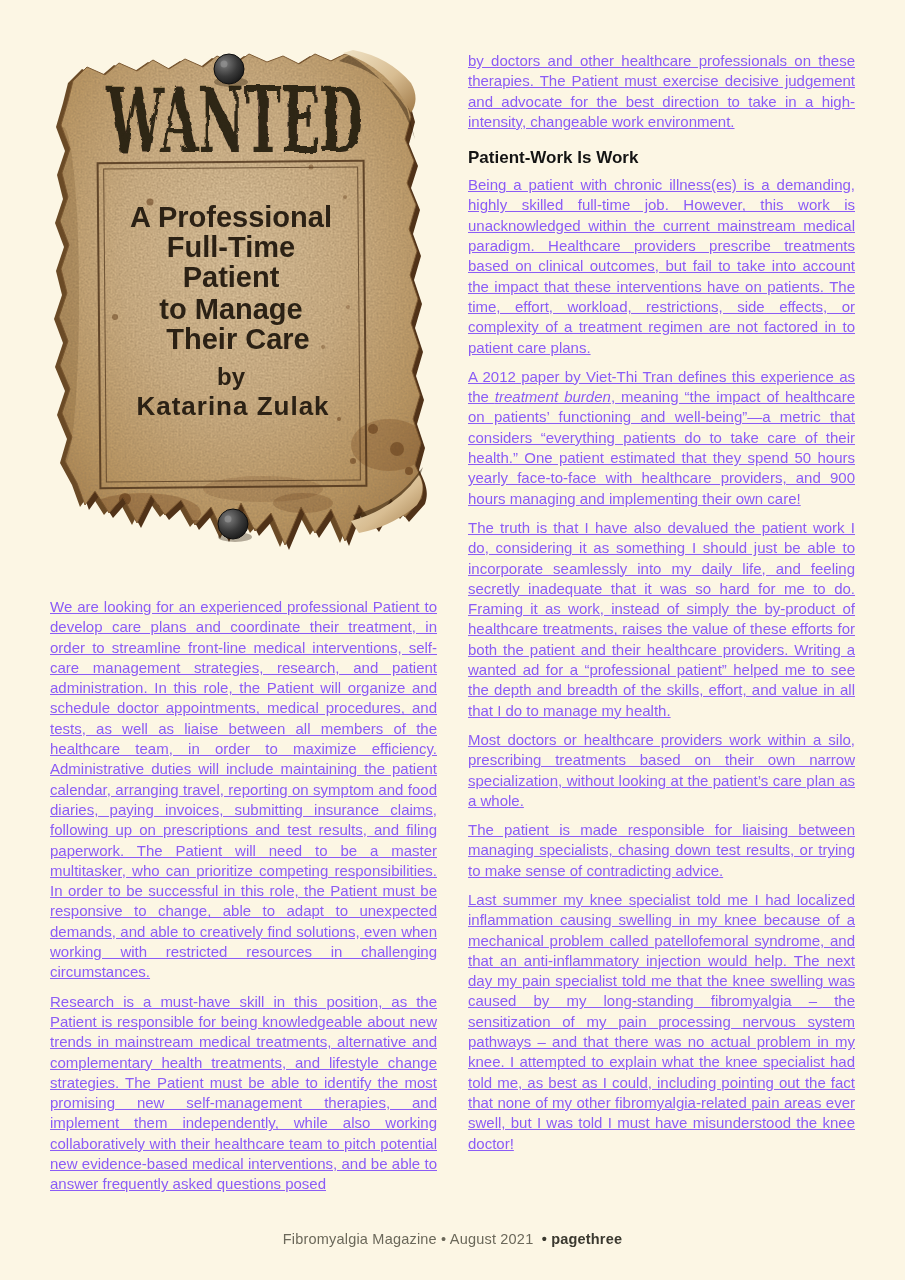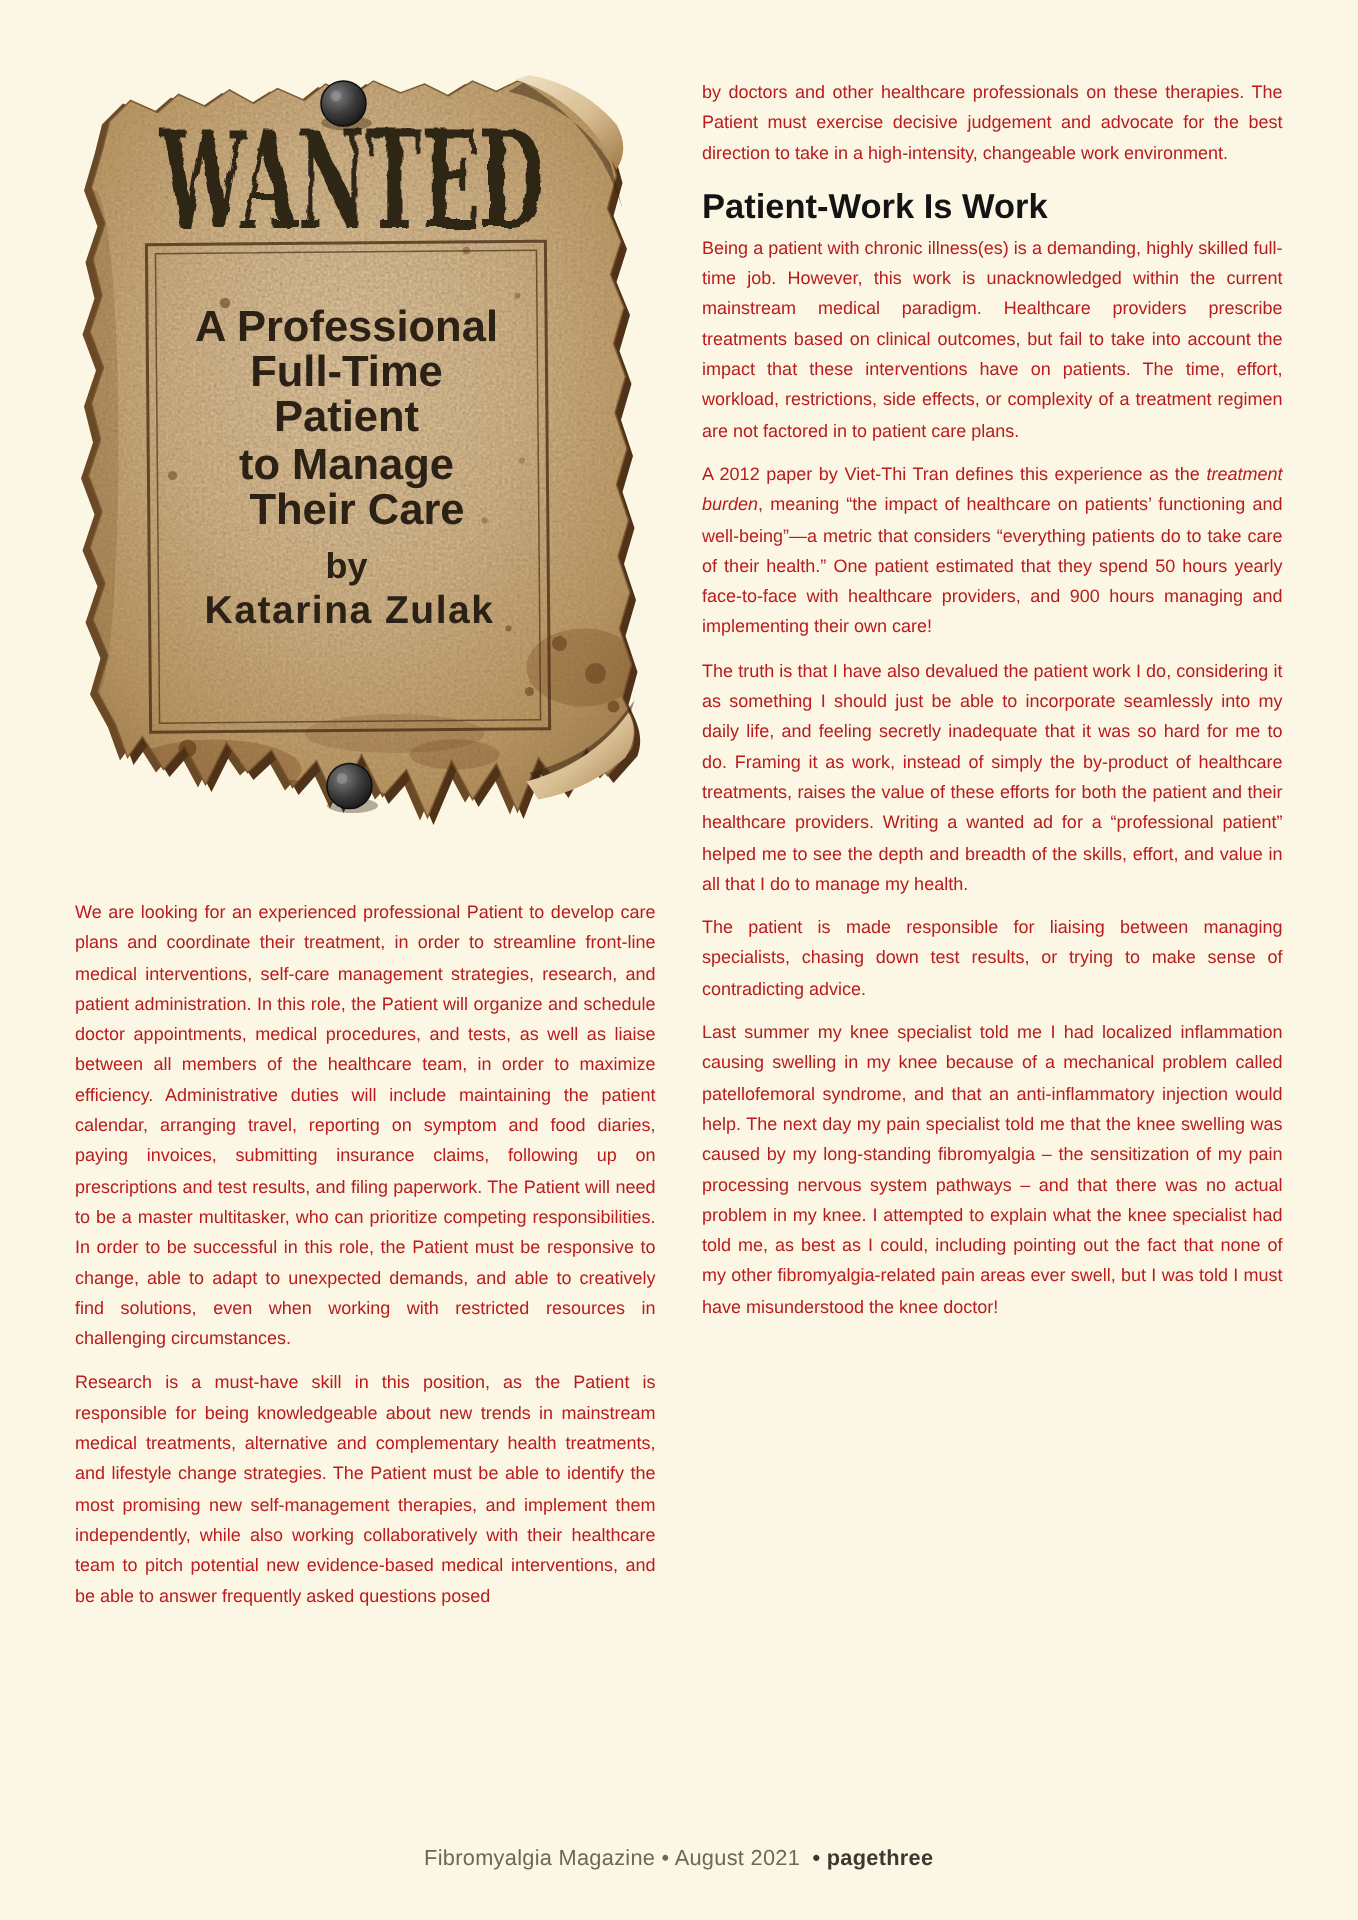--- a/index.html
+++ b/index.html
@@ -11,27 +11,28 @@
   }
   .page { position: relative; width: 905px; height: 1280px; }
   .content {
     position: absolute; left: 50px; top: 45px;
     display: flex; gap: 31px;
   }
   .col { width: 387px; }
   .poster-wrap { margin: 2px 0 38px 3px; }
   p.body-text {
     margin: 0 0 9px 0;
-    font-size: 12px; line-height: 20.3px;
-    color: #b91c1c;
+    font-size: 15px; line-height: 20.3px;
+    color: #8b5cf6;
     text-align: justify;
+    text-decoration: underline;
   }
   p.body-text em { font-style: italic; }
   h3.section-heading {
-    font-size: 23px; line-height: 21px;
+    font-size: 17px; line-height: 21px;
     color: #141414; font-weight: bold;
     margin: 15px 0 7px 0;
   }
   .rcol-first { margin-top: 6px !important; }
   .footer {
     position: absolute; left: 0; right: 0; top: 1231px;
     text-align: center;
     font-size: 14.5px; color: #6b685a;
     letter-spacing: 0.2px;
   }
@@ -154,20 +155,21 @@
     </div>
 
     <div class="col">
       <p class="body-text rcol-first">by doctors and other healthcare professionals on these therapies. The Patient must exercise decisive judgement and advocate for the best direction to take in a high-intensity, changeable work environment.</p>
 
       <h3 class="section-heading">Patient-Work Is Work</h3>
       <p class="body-text">Being a patient with chronic illness(es) is a demanding, highly skilled full-time job. However, this work is unacknowledged within the current mainstream medical paradigm. Healthcare providers prescribe treatments based on clinical outcomes, but fail to take into account the impact that these interventions have on patients. The time, effort, workload, restrictions, side effects, or complexity of a treatment regimen are not factored in to patient care plans.</p>
       <p class="body-text"><span>A 2012 paper by Viet-Thi Tran defines this experience as the </span><em>treatment burden</em><span>, meaning “the impact of healthcare on patients’ functioning and well-being”—a metric that considers “everything patients do to take care of their health.”  One patient estimated that they spend 50 hours yearly face-to-face with healthcare providers, and 900 hours managing and implementing their own care!</span></p>
       <p class="body-text">The truth is that I have also devalued the patient work I do, considering it as something I should just be able to incorporate seamlessly into my daily life, and feeling secretly inadequate that it was so hard for me to do. Framing it as work, instead of simply the by-product of healthcare treatments, raises the value of these efforts for both the patient and their healthcare providers. Writing a wanted ad for a “professional patient” helped me to see the depth and breadth of the skills, effort, and value in all that I do to manage my health.</p>
 
+      <p class="body-text">Most doctors or healthcare providers work within a silo, prescribing treatments based on their own narrow specialization, without looking at the patient’s care plan as a whole.</p>
       <p class="body-text">The patient is made responsible for liaising between managing specialists, chasing down test results, or trying to make sense of contradicting advice.</p>
       <p class="body-text">Last summer my knee specialist told me I had localized inflammation causing swelling in my knee because of a mechanical problem called patellofemoral syndrome, and that an anti-inflammatory injection would help. The next day my pain specialist told me that the knee swelling was caused by my long-standing fibromyalgia – the sensitization of my pain processing nervous system pathways – and that there was no actual problem in my knee. I attempted to explain what the knee specialist had told me, as best as I could, including pointing out the fact that none of my other fibromyalgia-related pain areas ever swell, but I was told I must have misunderstood the knee doctor!</p>
     </div>
   </div>
 
   <div class="footer">
     <span>Fibromyalgia Magazine • August 2021</span>
     <span class="page-label">• pagethree</span>
   </div>
 </div>

